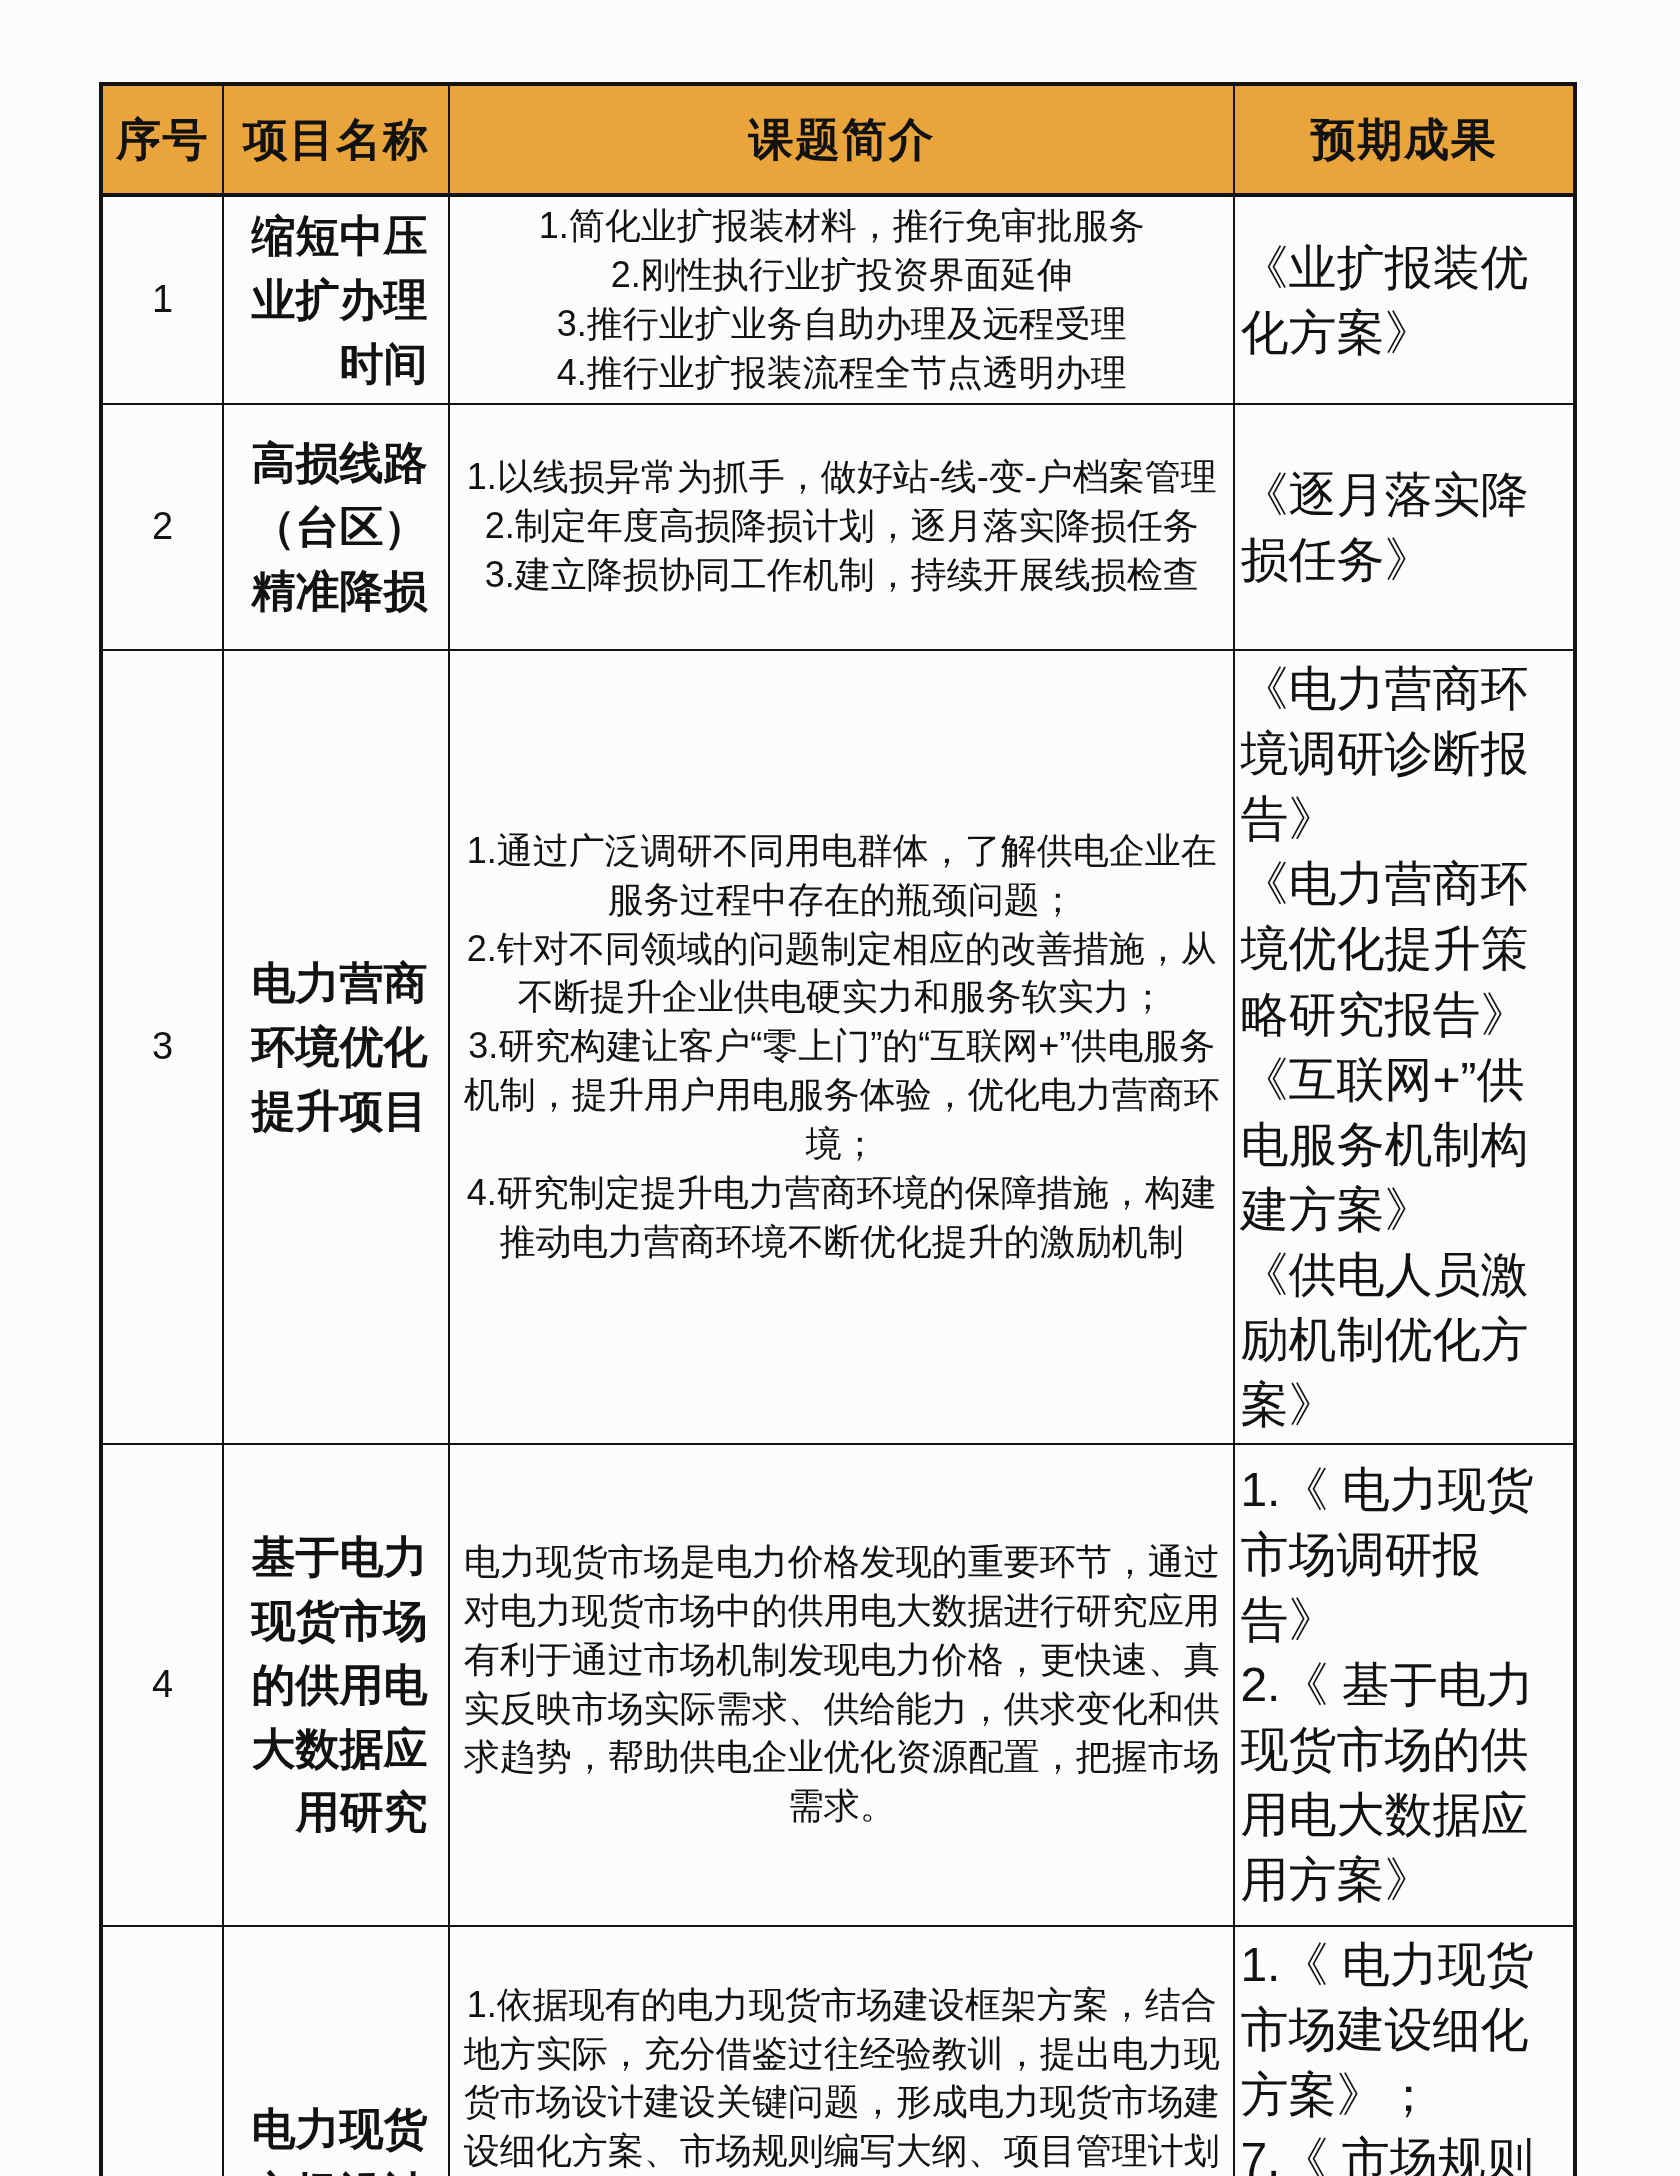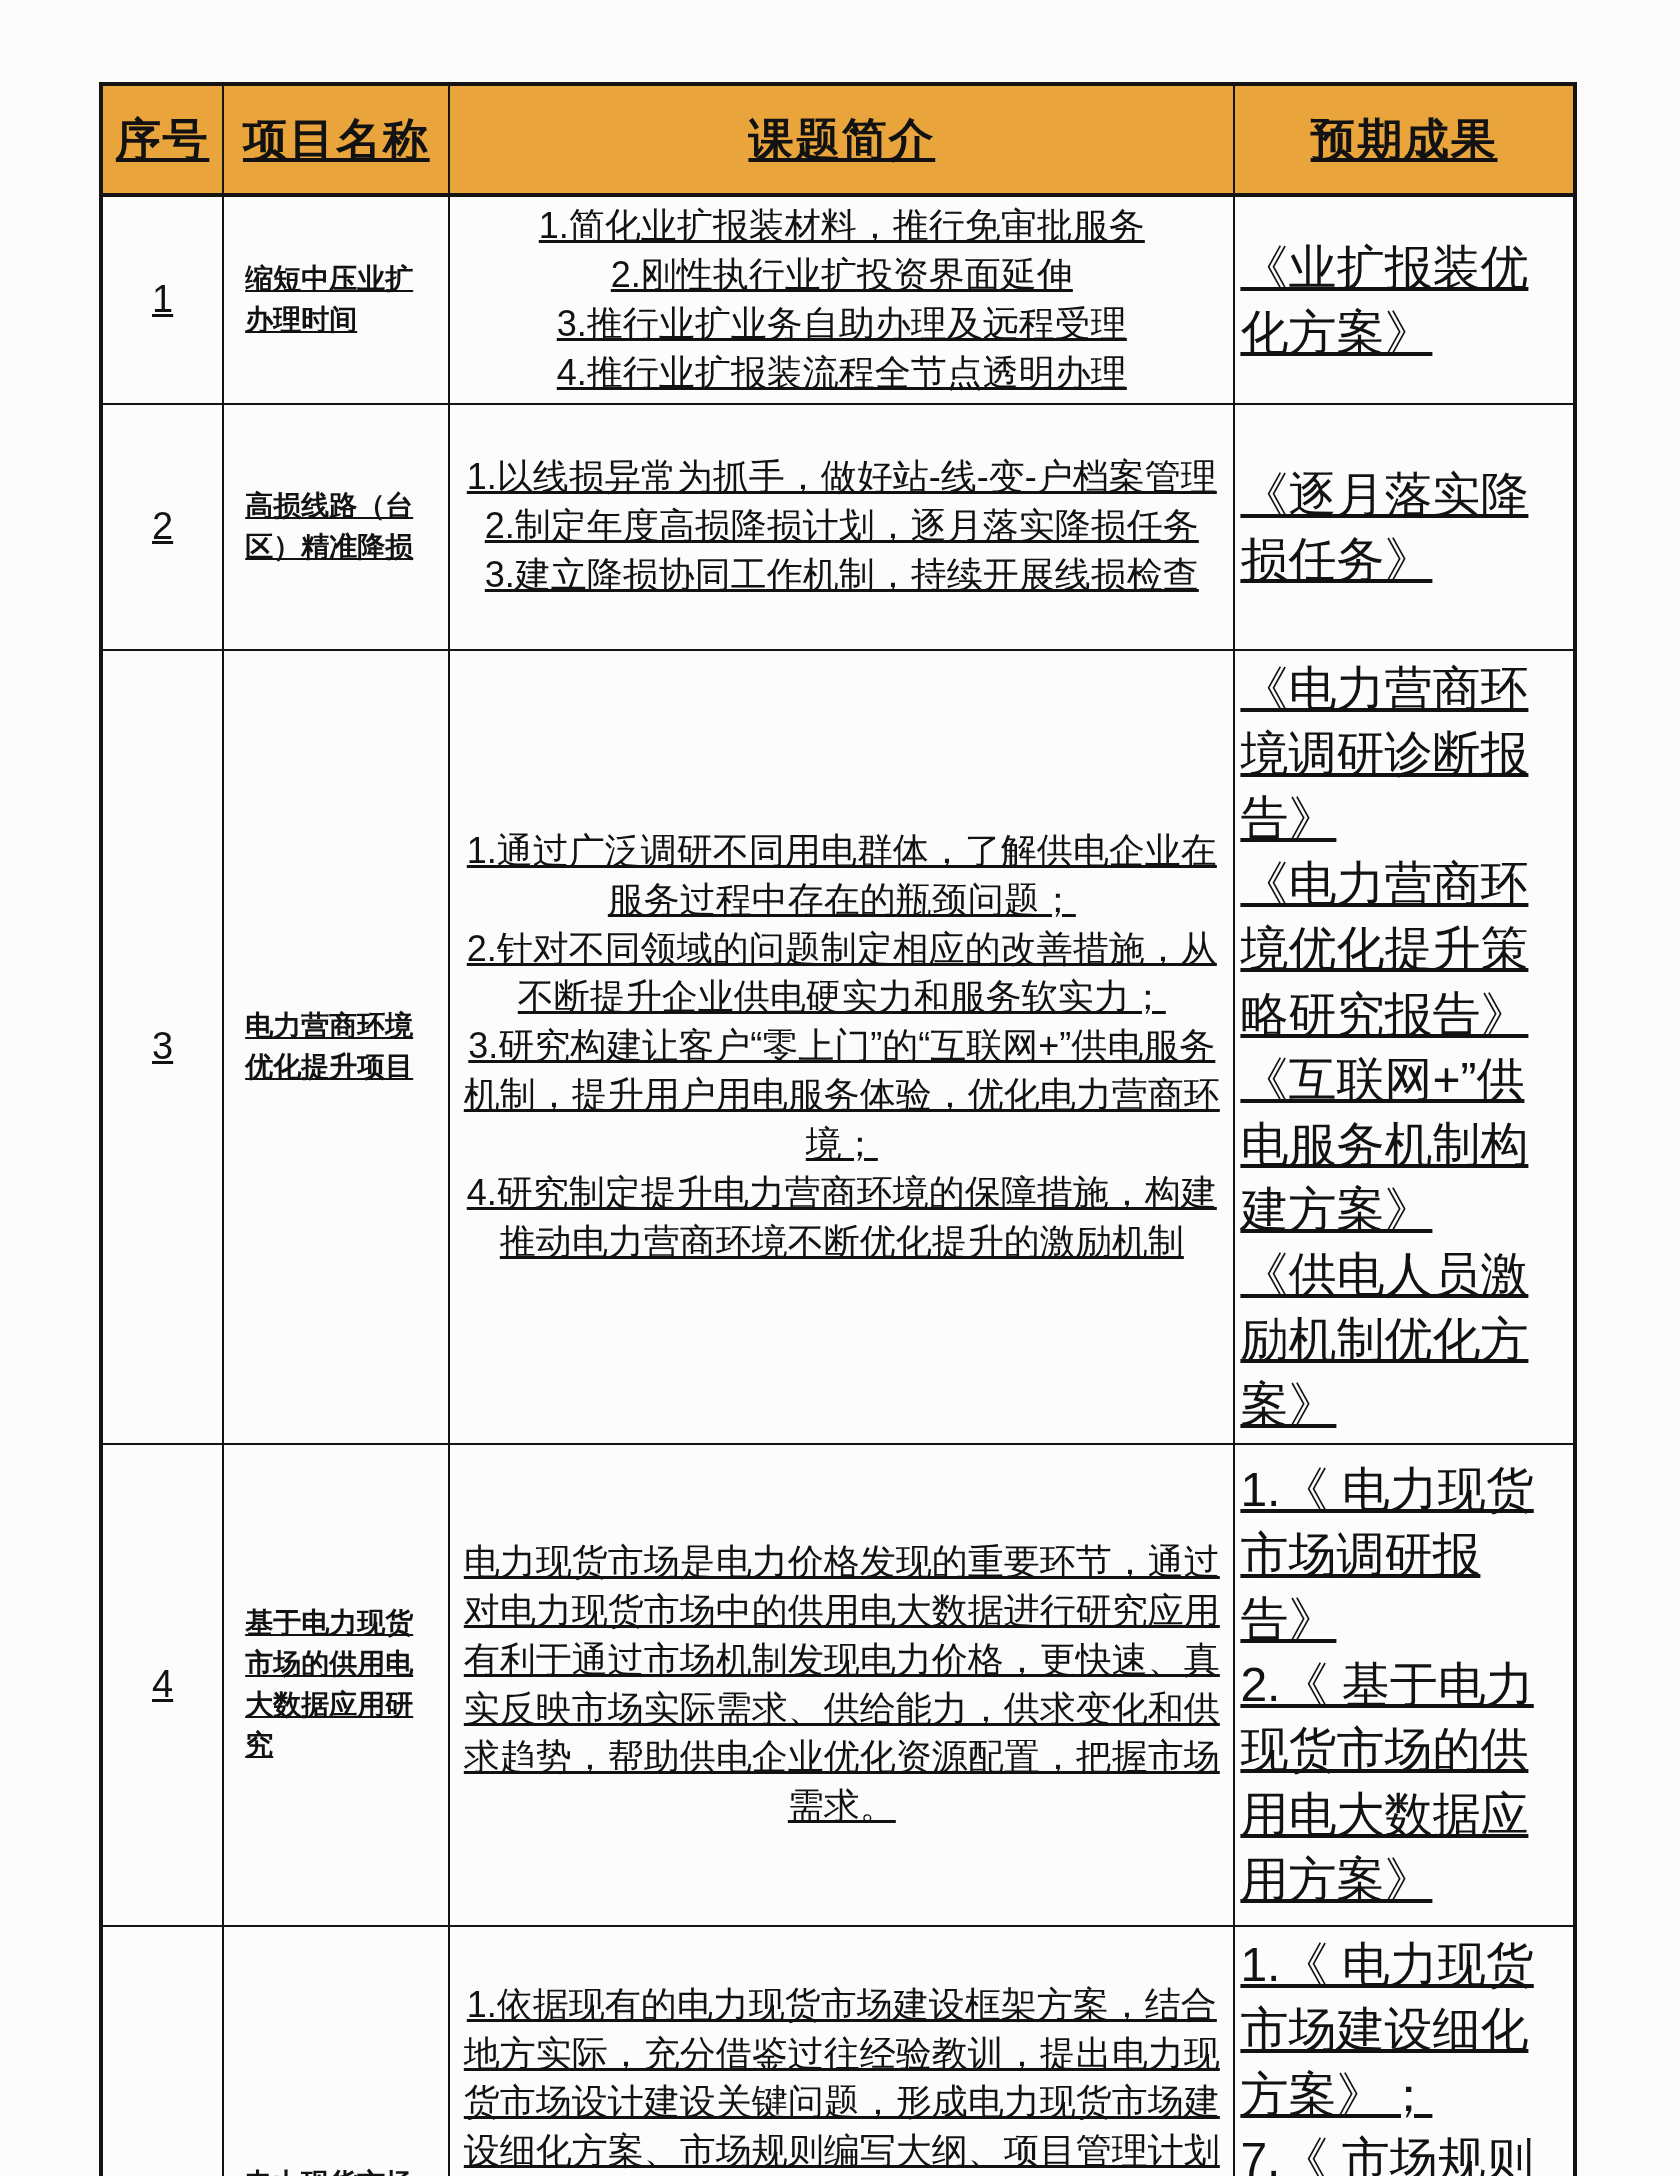--- a/index.html
+++ b/index.html
@@ -12,21 +12,20 @@
     height: 2176px;
     box-sizing: border-box;
     font-family: "Liberation Sans", "DejaVu Sans", sans-serif;
     color: #121212;
   }
   .table-wrap {
     box-sizing: border-box;
     padding: 82px 103px 84px 99px;
     width: 100%;
     height: 100%;
-    text-decoration: underline;
   }
   table.projects {
     width: 100%;
     border-collapse: collapse;
     table-layout: fixed;
     background: #fcfcfc;
     border: 4.3px solid #141414;
   }
   table.projects th,
   table.projects td {
@@ -44,22 +43,22 @@
     border-bottom-width: 4.3px;
     letter-spacing: 1.7px;
   }
   
   td.col-no {
     text-align: center;
     font-size: 38px;
     font-weight: normal;
   }
   td.col-name {
-    text-align: left;
-    font-size: 28px;
+    text-align: right;
+    font-size: 44px;
     font-weight: bold;
     line-height: 1.45;
     padding: 0 21px;
   }
   td.col-intro {
     text-align: center;
     font-size: 36px;
     line-height: 1.357;
     padding: 5.2px 8.6px;
     white-space: pre-line;

